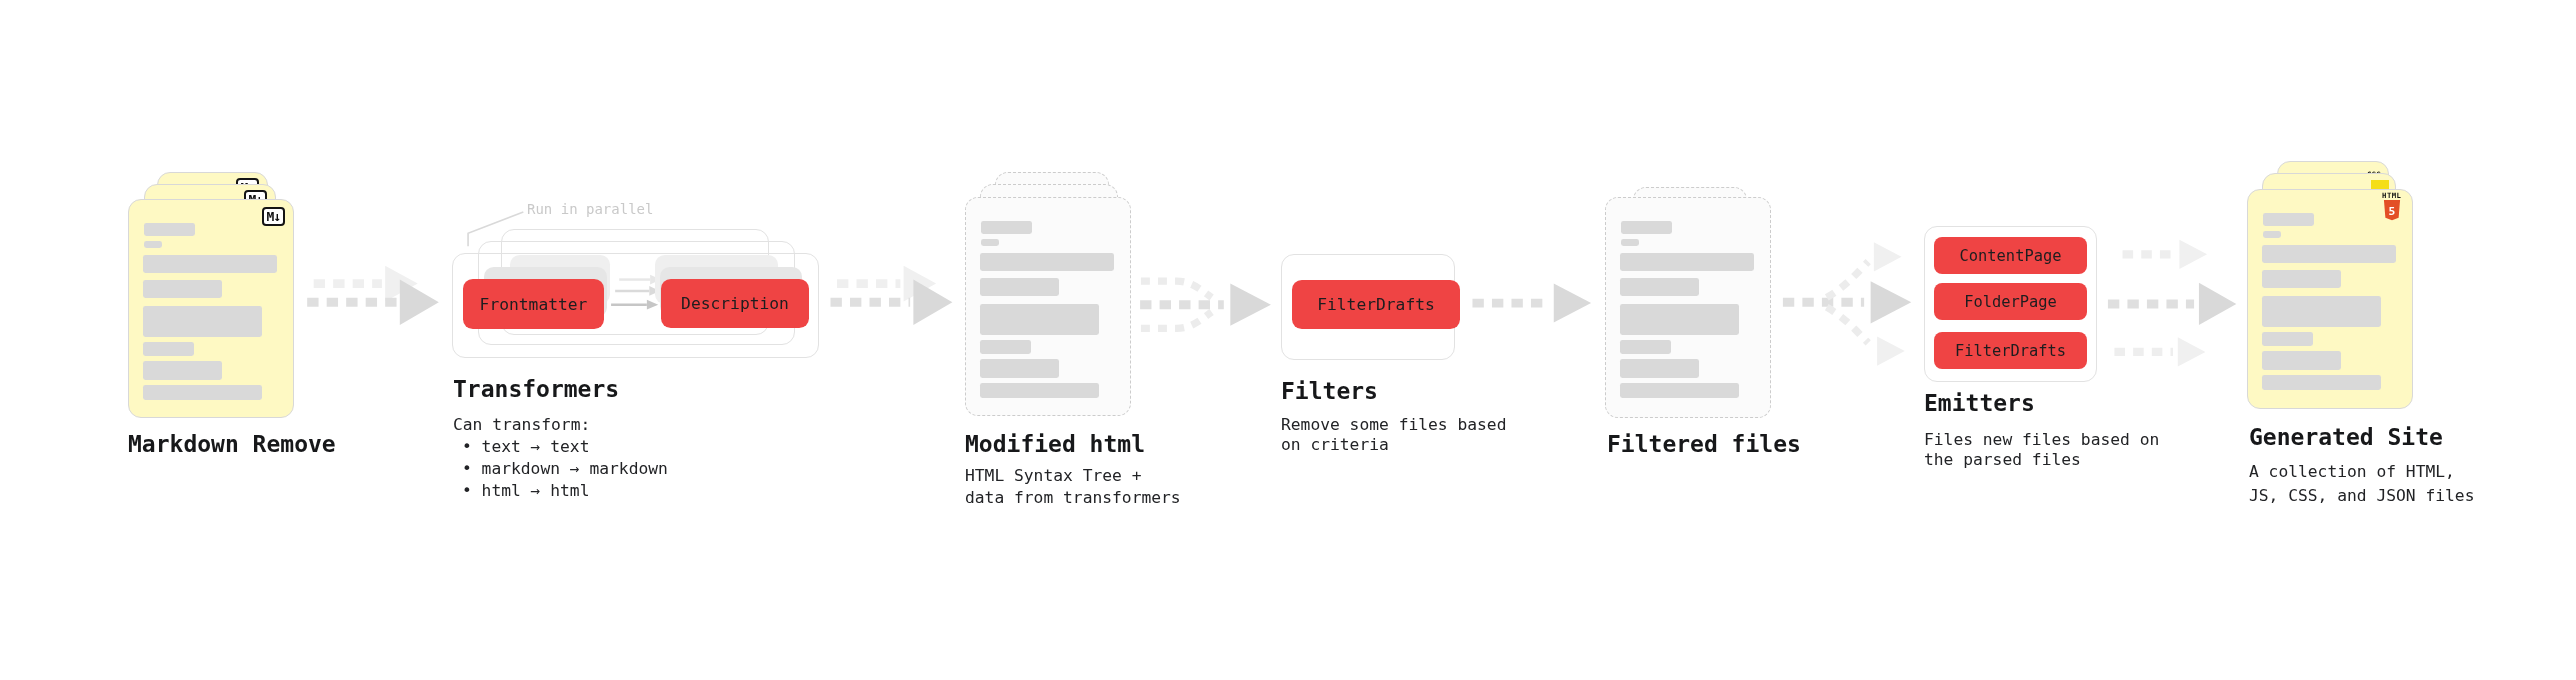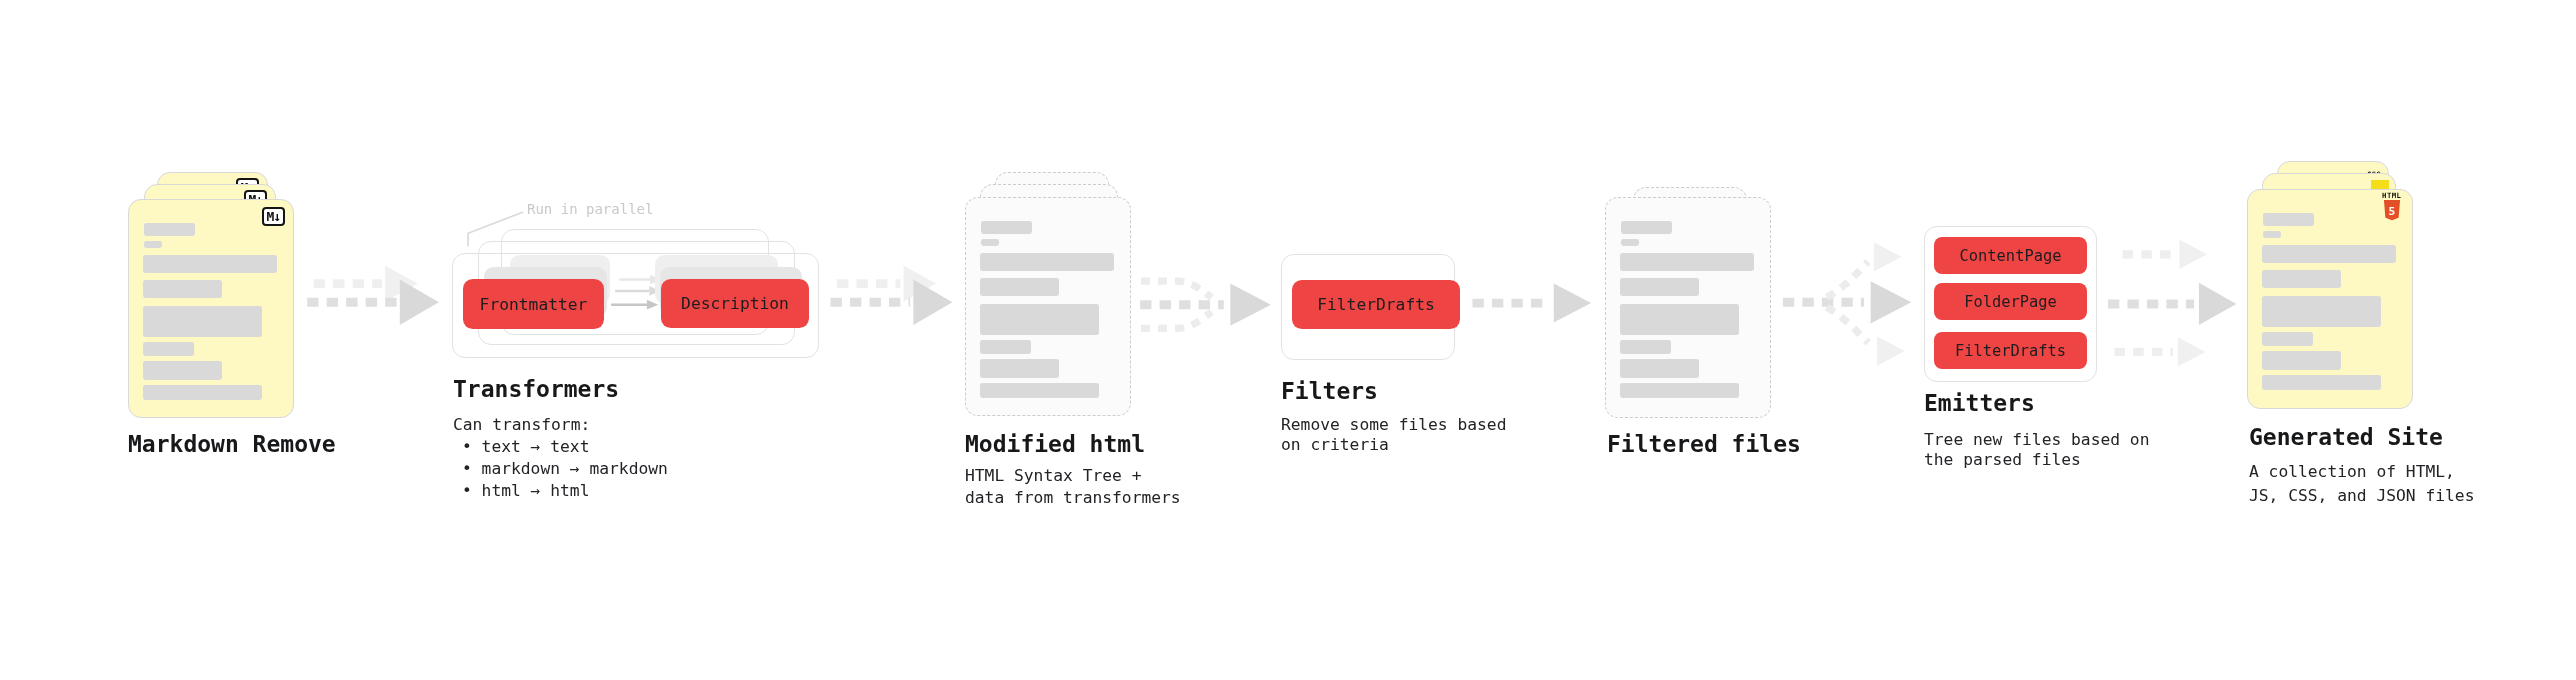--- a/index.html
+++ b/index.html
@@ -185,21 +185,21 @@
     <i class="bar b8"></i>
   </div>
   <div class="title" style="left:1607px;top:432px;">Filtered files</div>
 
   <div class="obox filled" style="left:1924px;top:226px;width:173px;height:156px;"></div>
   <div class="pill em" style="left:1934px;top:237px;width:153px;height:37px;">ContentPage</div>
   <div class="pill em" style="left:1934px;top:283px;width:153px;height:37px;">FolderPage</div>
   <div class="pill em" style="left:1934px;top:332px;width:153px;height:37px;">FilterDrafts</div>
   <div class="title" style="left:1924px;top:391px;">Emitters</div>
   <div class="body" style="left:1924px;top:430px;line-height:20.3px;">
-    <div>Tree new files based on</div>
+    <div>Files new files based on</div>
     <div>the parsed files</div>
   </div>
 
   <div class="card" style="left:2277px;top:161px;width:112px;height:228px;">
     <span class="cssbadge" style="right:3.3px;top:3.3px;">
       <span class="lbl">CSS</span>
       <span class="bluebar" style="display: block; background: rgb(45, 83, 232);"></span>
     </span>
   </div>
   <div class="card" style="left:2262px;top:173px;width:134px;height:229px;">

